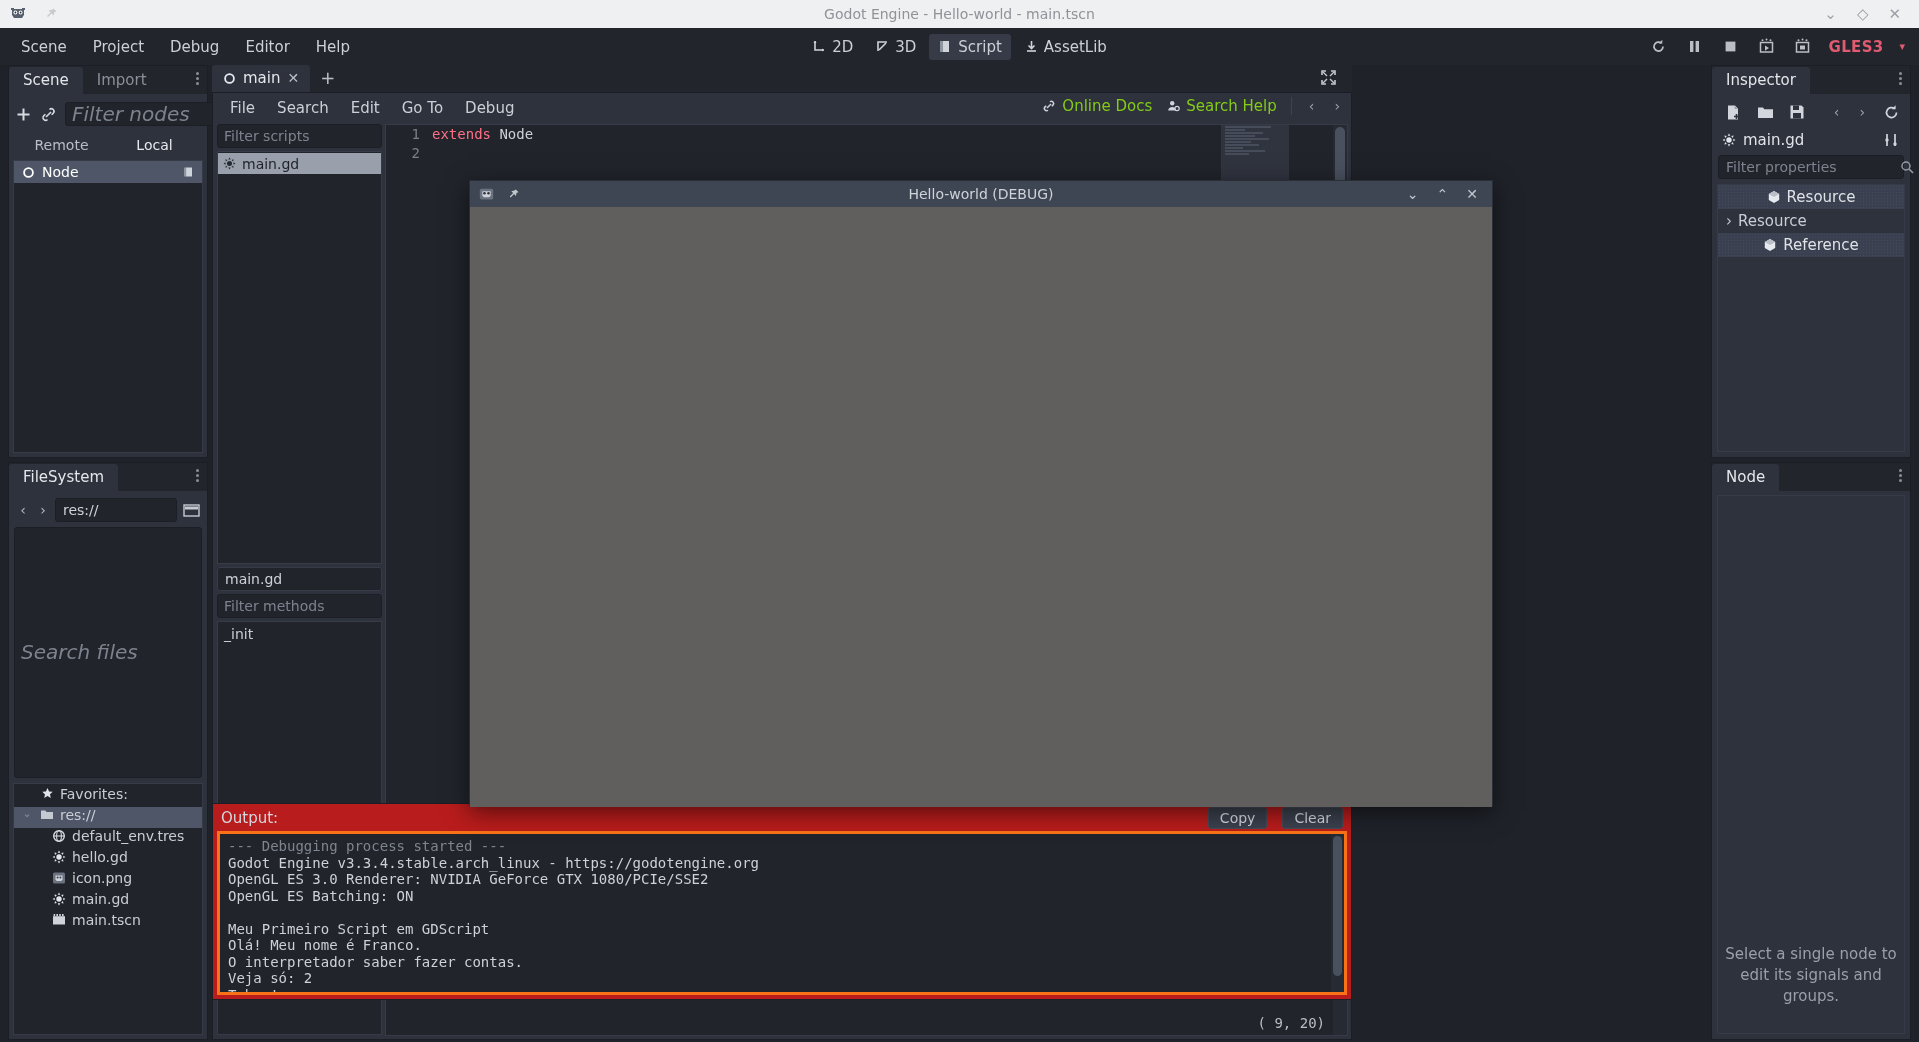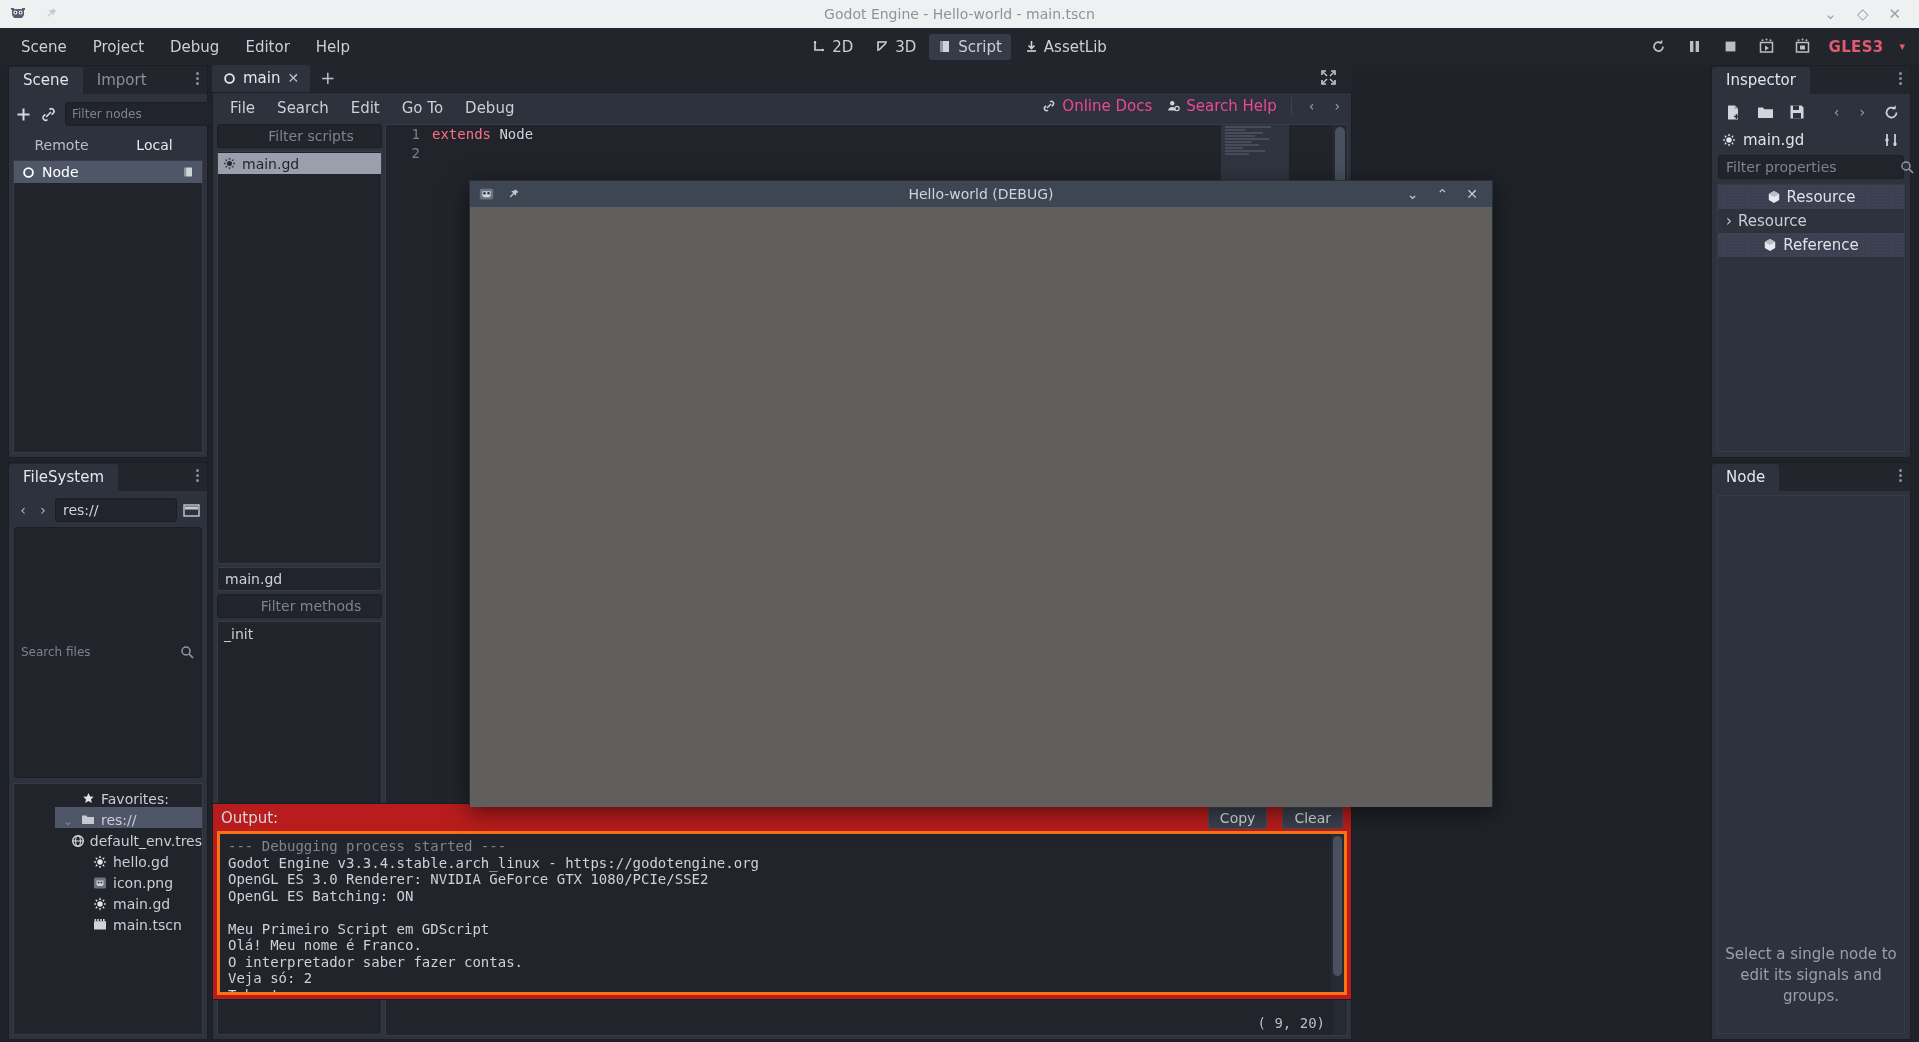--- a/index.html
+++ b/index.html
@@ -72,21 +72,21 @@
   .fs-dock { flex:1 1 auto; display:flex; flex-direction:column; }
 
   .toolrow { display:flex; align-items:center; gap:8px; padding:6px 4px; }
   .tool-ico { width:20px; height:20px; display:flex; align-items:center; justify-content:center; color:#cfd3da; }
   .search-field {
     flex:1; display:flex; align-items:center; height:24px;
     background:#21242b; border:1px solid #1b1e25; border-radius:3px; padding:0 6px;
   }
   .search-field input {
     flex:1; background:transparent; border:none; outline:none;
-    color:#f97316; font-size:12px; font-family:inherit;
+    color:#f97316; font-size:20px; font-family:inherit;font-style:italic;
   }
   .search-field input::placeholder { color:#7d838e; }
   .search-ico { width:16px; height:16px; opacity:.75; display:flex;align-items:center;justify-content:center;}
 
   .remote-local { display:flex; margin:2px 4px 4px 4px; }
   .rl-btn { flex:1; text-align:center; font-size:14px; color:#b9bec7; padding:3px 0; }
   .rl-btn.active { color:#e6e9ee; }
 
   .tree-box { flex:1; background:#21242b; border:1px solid #363b47; margin:0 2px 2px 2px; overflow:hidden; }
   .tree-row { display:flex; align-items:center; gap:6px; height:22px; padding:0 6px; font-size:14px; color:#c9cdd4; }
@@ -95,21 +95,21 @@
 
   .path-row { display:flex; align-items:center; gap:4px; padding:5px 4px; }
   .nav-ar { width:16px; text-align:center; color:#b4b9c2; font-size:14px; }
   .path-field {
     flex:1; height:24px; background:#21242b; border:1px solid #1b1e25; border-radius:3px;
     display:flex; align-items:center; padding:0 7px; font-size:14px; color:#cdd1d8;
   }
   .split-ico { width:20px; height:18px; display:flex;align-items:center;justify-content:center; }
 
   .file-list { flex:1; background:#21242b; border:1px solid #363b47; margin:2px; padding-top:2px; overflow:hidden;}
-  .file-row { display:flex; align-items:flex-end; height:21px; font-size:14px; color:#c9cdd4; padding-left:6px; gap:5px;margin-left:41px;}
+  .file-row { display:flex; align-items:flex-start; height:21px; font-size:14px; color:#c9cdd4; padding-left:6px; gap:5px;}
   .file-row.sel { background:#4e5667; }
   .f-indent { width:14px; display:flex; justify-content:center; align-items:center; color:#8a8f99; font-size:11px; }
   .f-indent2 { width:26px; }
   .f-ico { width:16px; height:16px; display:flex;align-items:center;justify-content:center; }
 
   
   .center-col { position:absolute; left:212px; top:0; width:1140px; height:975px; }
 
   .script-tabs {
     position:relative; height:27px; display:flex; align-items:flex-start;
@@ -118,29 +118,29 @@
   .script-tab { display:flex; align-items:center; gap:7px; padding:4px 11px 5px 11px; background:#2d323c; color:#e3e6ea; font-size:15px;
      border-top-left-radius:3px;border-top-right-radius:3px;}
   .tab-x { font-size:14px; color:#b9bec7; }
   .tab-plus { padding:2px 10px; font-size:18px; color:#b9bec7; }
   .expand-ico { position:absolute; right:14px; top:4px; width:18px;height:18px; }
 
   .script-main { position:absolute; left:0; top:27px; right:0; bottom:0; background:#2d323c; border:1px solid #1b1e25; }
   .sc-menubar { display:flex; align-items:center; height:29px; padding-left:6px; position:relative; }
   .sc-menu { padding:3px 11px; font-size:15px; color:#ccd0d6; }
   .sc-right { position:absolute; right:8px; top:4px; display:flex; align-items:center; gap:14px; }
-  .sc-link { display:flex; align-items:center; gap:6px; font-size:15px; color:#ec4899; }
+  .sc-link { display:flex; align-items:center; gap:6px; font-size:15px; color:#84cc16; }
   .sc-sep { width:1px; height:18px; background:#3d4350; }
   .sc-ar { font-size:14px; color:#9aa0ab; padding:0 3px;}
 
   .sc-split { position:absolute; left:0; top:29px; right:0; bottom:0; display:flex; }
   .sc-left { width:172px; display:flex; flex-direction:column; gap:3px; padding:2px 3px 4px 4px; }
   .sc-filter { height:24px; background:#21242b; border:1px solid #1b1e25; border-radius:3px;
      display:flex;align-items:center; padding:0 6px; }
-  .sc-filter input { flex:1; background:transparent;border:none;outline:none;color:#bef264;font-size:14px;font-family:inherit;text-align:center;}
+  .sc-filter input { flex:1; background:transparent;border:none;outline:none;color:#bef264;font-size:14px;font-family:inherit;}
   .sc-filter input::placeholder{color:#7d838e;}
   .sc-scripts { flex:1; background:#21242b; border:1px solid #363b47; padding-top:1px; }
   .sc-script-row { display:flex; align-items:center; gap:6px; height:21px; padding:0 5px; font-size:14px; }
   .sc-script-row.sel { background:#9aa0ab; color:#1f2229; }
   .sc-name-field { height:24px; background:#21242b; border:1px solid #363b47; border-radius:3px; display:flex;align-items:center;
      padding:0 7px; font-size:14px; color:#cdd1d8; position:relative; }
   .sort-ico { position:absolute; right:-18px; top:3px; font-size:13px; color:#b4b9c2; }
   .sc-members { flex:1; background:#21242b; border:1px solid #363b47; padding-top:2px; }
   .member-row { font-size:14px; color:#c9cdd4; padding:2px 6px; }
 

